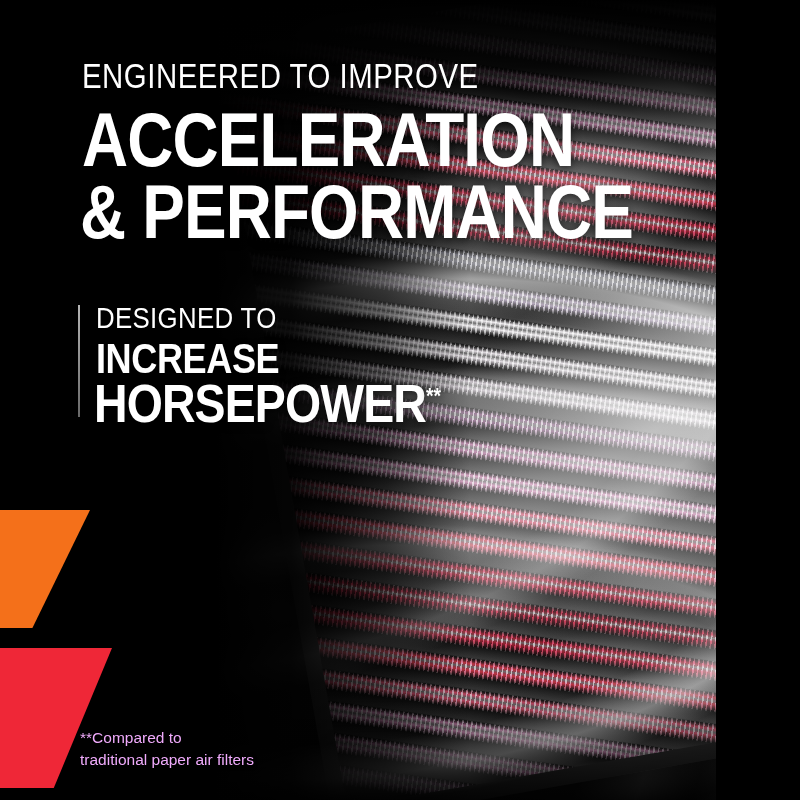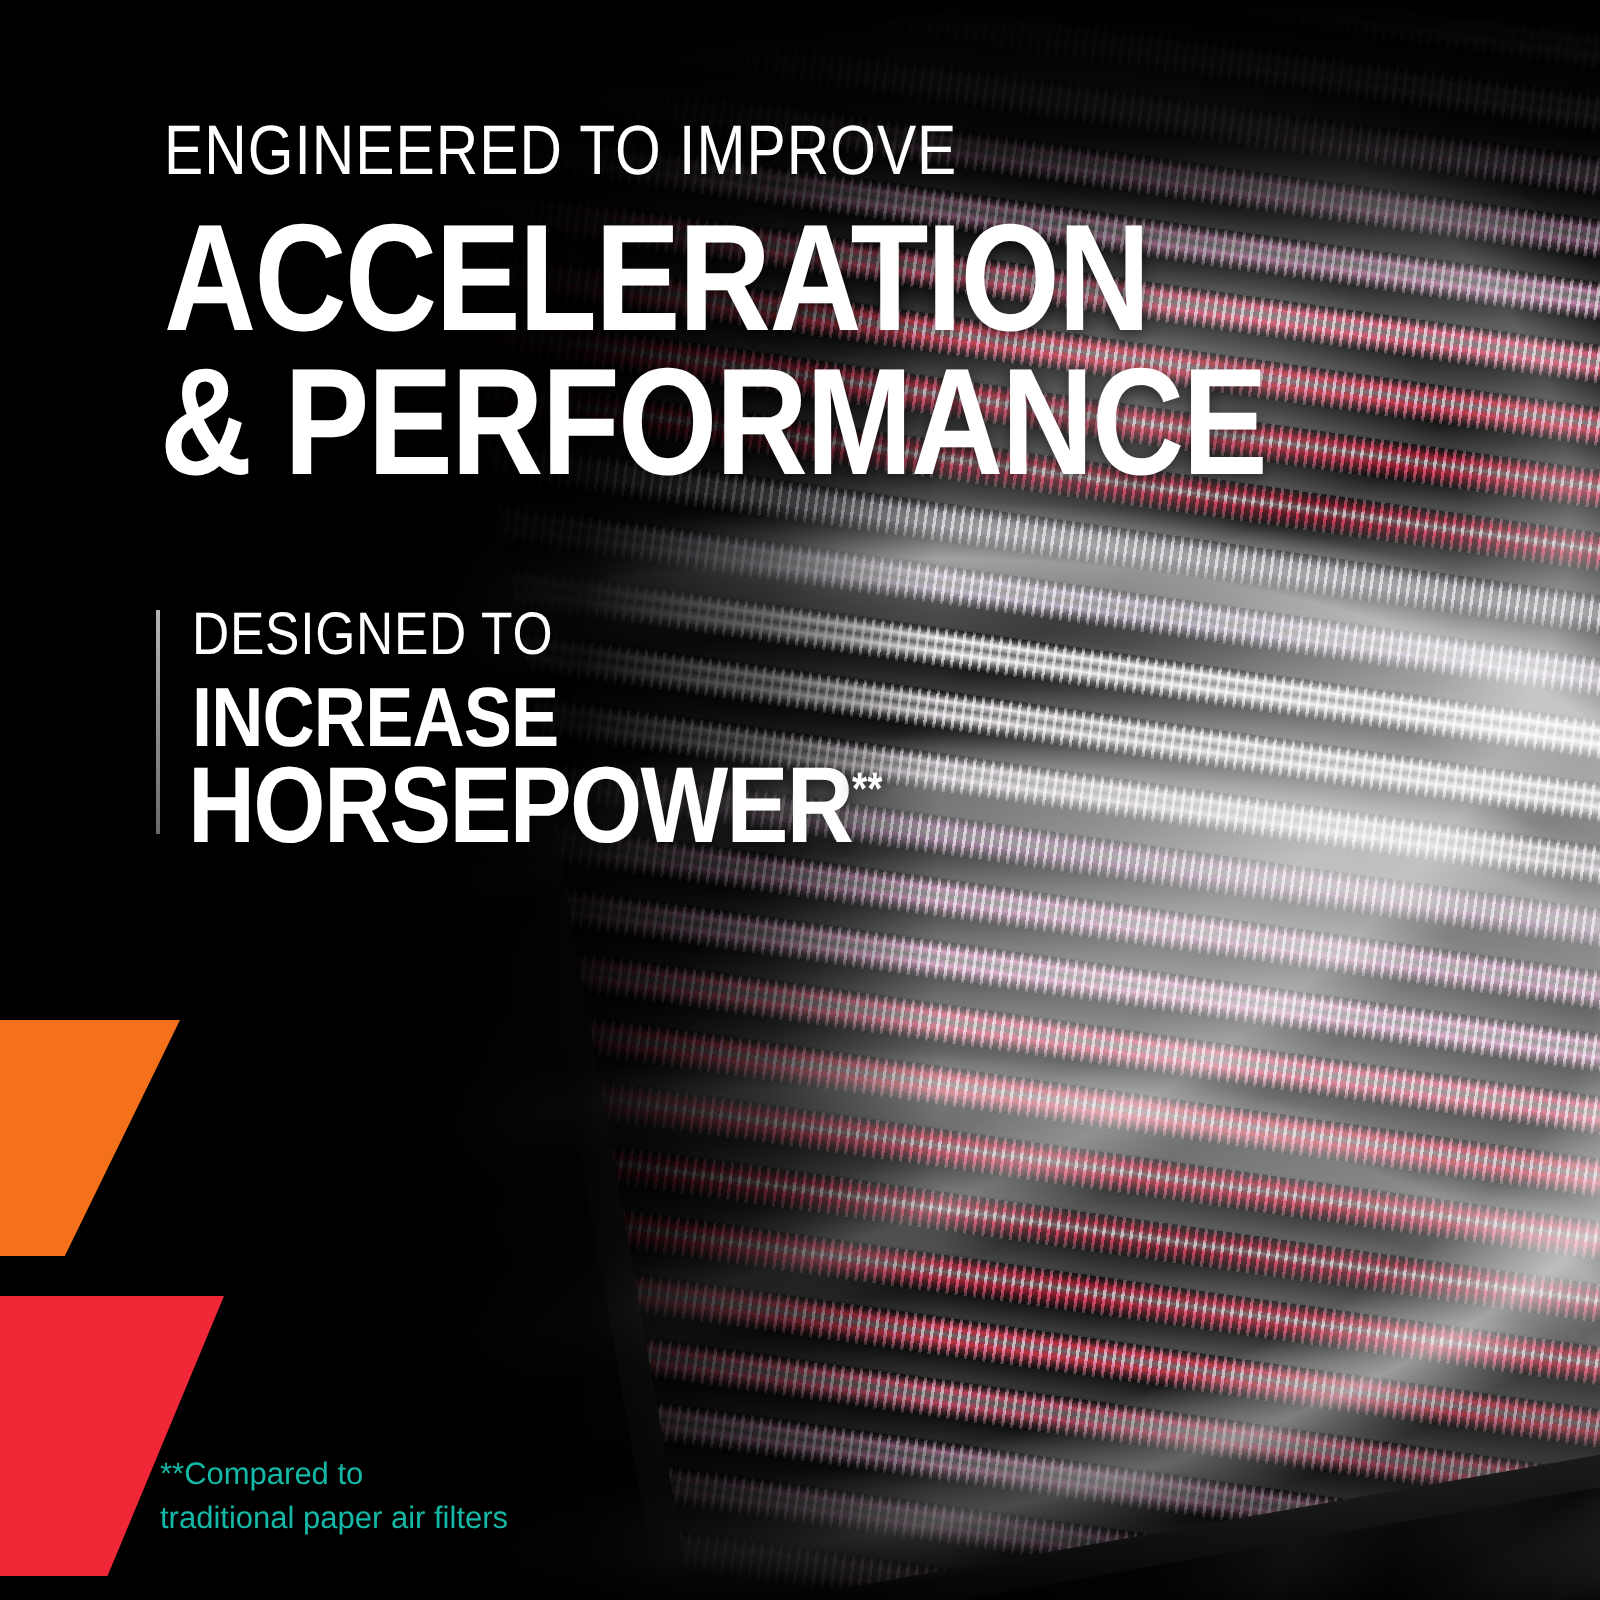--- a/index.html
+++ b/index.html
@@ -1,18 +1,18 @@
 <!DOCTYPE html>
 <html><head>
 <meta charset="utf-8">
 <style>
   html,body{margin:0;padding:0;background:#000;}
   body{width:800px;height:800px;overflow:hidden;font-family:"Liberation Sans",sans-serif;}
 
-  #stage{position:relative;width:800px;height:800px;background:#000;overflow:hidden;}
+  #stage{position:relative;width:716px;height:800px;background:#000;overflow:hidden;}
 
   
   .bg-base{position:absolute;inset:0;background:
       radial-gradient(120% 90% at 78% 46%, #8d8d8d 0%, #4a4a4a 26%, #1d1d1d 52%, #070707 72%, #000 88%),
       #000;}
   .silk{position:absolute;border-radius:50%;pointer-events:none;}
 
   .s1{left:-420px;top:-300px;width:1250px;height:1000px;
       background:radial-gradient(closest-side, rgba(255,255,255,0) 62%, rgba(210,210,210,.30) 72%, rgba(255,255,255,0) 79%);
       transform:rotate(-14deg);}
@@ -114,21 +114,21 @@
       line-height:1;transform:scaleX(.86);transform-origin:left center;white-space:nowrap;}
   #line-increase{left:96px;top:338px;font-size:42px;font-weight:700;line-height:1;
       letter-spacing:-.5px;transform:scaleX(.86);transform-origin:left center;white-space:nowrap;
       text-shadow:0 2px 8px rgba(0,0,0,.5);}
   #line-horse{left:94px;top:376px;font-size:54px;font-weight:700;line-height:1;
       letter-spacing:-1px;transform:scaleX(.86);transform-origin:left center;white-space:nowrap;
       text-shadow:0 2px 9px rgba(0,0,0,.5);}
   #line-horse sup{font-size:.42em;vertical-align:super;font-weight:700;letter-spacing:0;}
 
   #footnote{left:80px;top:727px;font-size:15.5px;font-weight:400;line-height:1.42;
-      color:#14b8a6;white-space:pre-line;text-shadow:0 1px 4px rgba(0,0,0,.8);}
+      color:#f0abfc;white-space:pre-line;text-shadow:0 1px 4px rgba(0,0,0,.8);}
 </style>
 </head>
 <body>
 
 <div id="stage">
 
   <div class="bg-base"></div>
   <div class="silk s5"></div>
   <div class="silk s1"></div>
   <div class="silk s2"></div>

